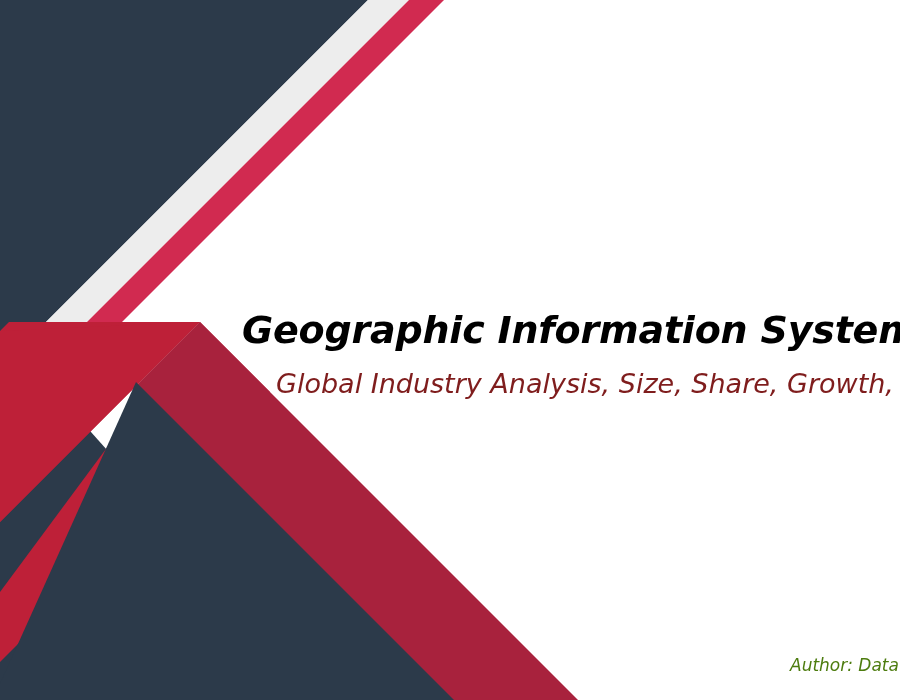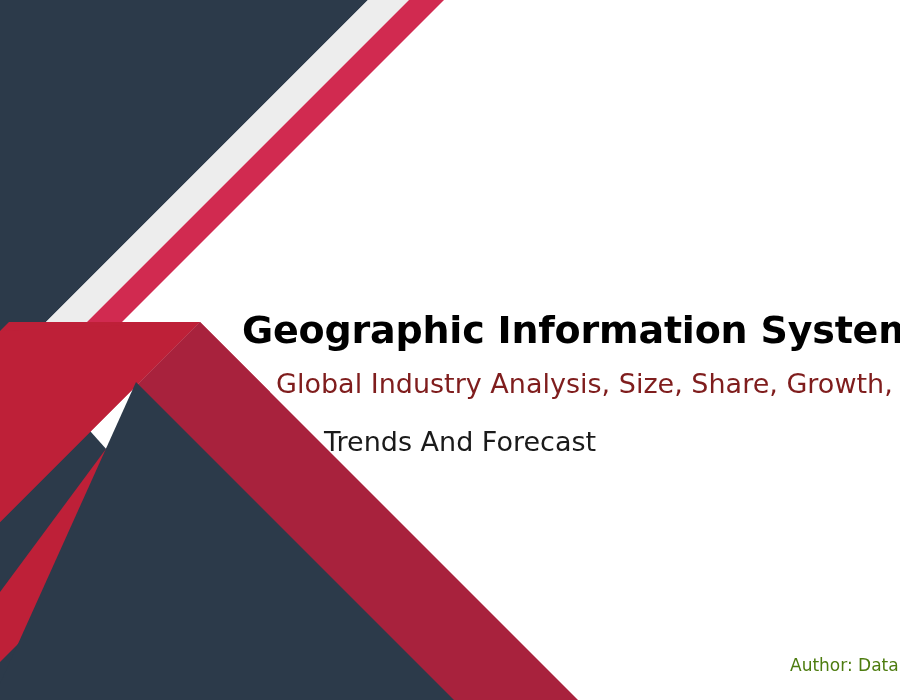--- a/index.html
+++ b/index.html
@@ -25,20 +25,21 @@
     width: 900px;
     height: 700px;
     display: block;
   }
   #text-layer {
     position: absolute;
     top: 0;
     left: 0;
     width: 900px;
     height: 700px;
+    font-style: italic;
   }
   .title {
     position: absolute;
     left: 242px;
     top: 307px;
     white-space: nowrap;
     font-family: "DejaVu Sans", sans-serif;
     font-weight: bold;
     font-size: 38px;
     line-height: 46px;
@@ -104,19 +105,18 @@
     <polygon points="136,382 460,706 -10,706" fill="#2c3a4a"></polygon>
 
   </svg>
 
   <div id="text-layer">
 
     <div class="title">Geographic Information System</div>
 
     <div class="subtitle-1">Global Industry Analysis, Size, Share, Growth,</div>
 
-    <div class="subtitle-2">Trends And Forecast</div>
 
     <div class="author">Author: Data</div>
 
   </div>
 
 </div>
 
 </body></html>

